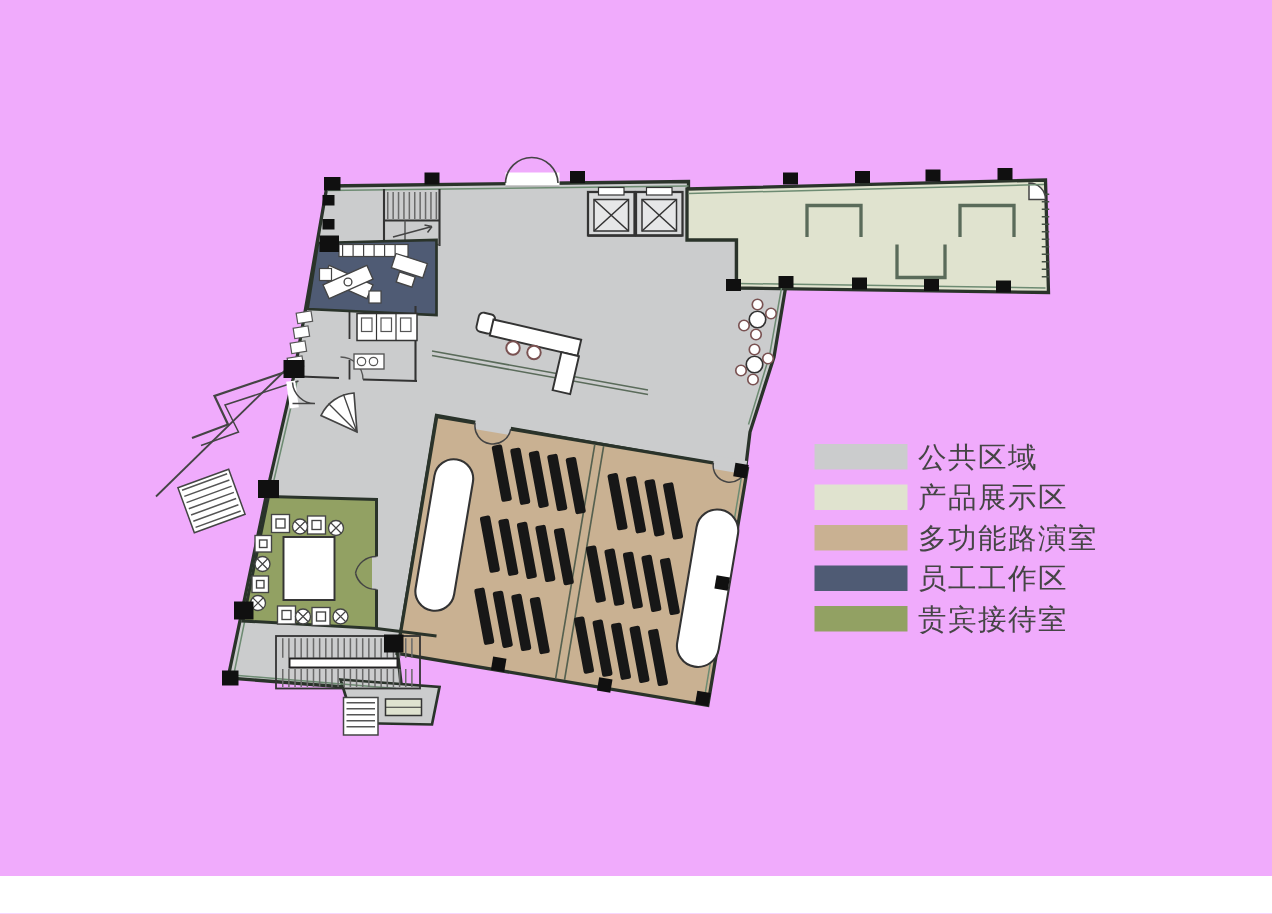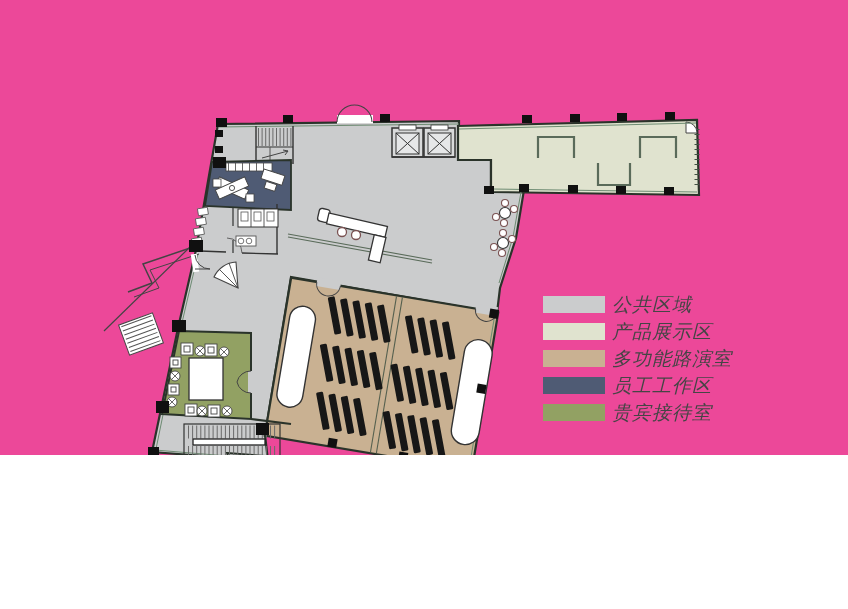--- a/index.html
+++ b/index.html
@@ -1,16 +1,16 @@
 <!DOCTYPE html>
 <html><head>
 <meta charset="utf-8">
 <style>
   html,body{margin:0;padding:0;background:#ffffff;}
-  .stage{position:relative;width:848px;height:455px;background:#ec4899;overflow:hidden;font-style:italic;}
+  .stage{position:relative;width:848px;height:584px;background:#f0abfc;overflow:hidden;}
   svg{position:absolute;inset:0;}
   svg text{font-family:"Liberation Sans","DejaVu Sans",sans-serif;fill:#454545;font-size:19px;letter-spacing:1px;}
 </style>
 </head>
 <body>
 
 <div class="stage">
 <svg width="848" height="609" viewBox="0 0 848 609">
 
   <path d="M218,124 L459,121 L459,159 L491,159 L491,191 L524,190 L516,238 L500,288 L497,313 L291,277 L265,435 L268,461 L152,452 L178,328 L196,250 Z" stroke="#2a332a" stroke-width="2.2" fill="#cbcccd"></path>

